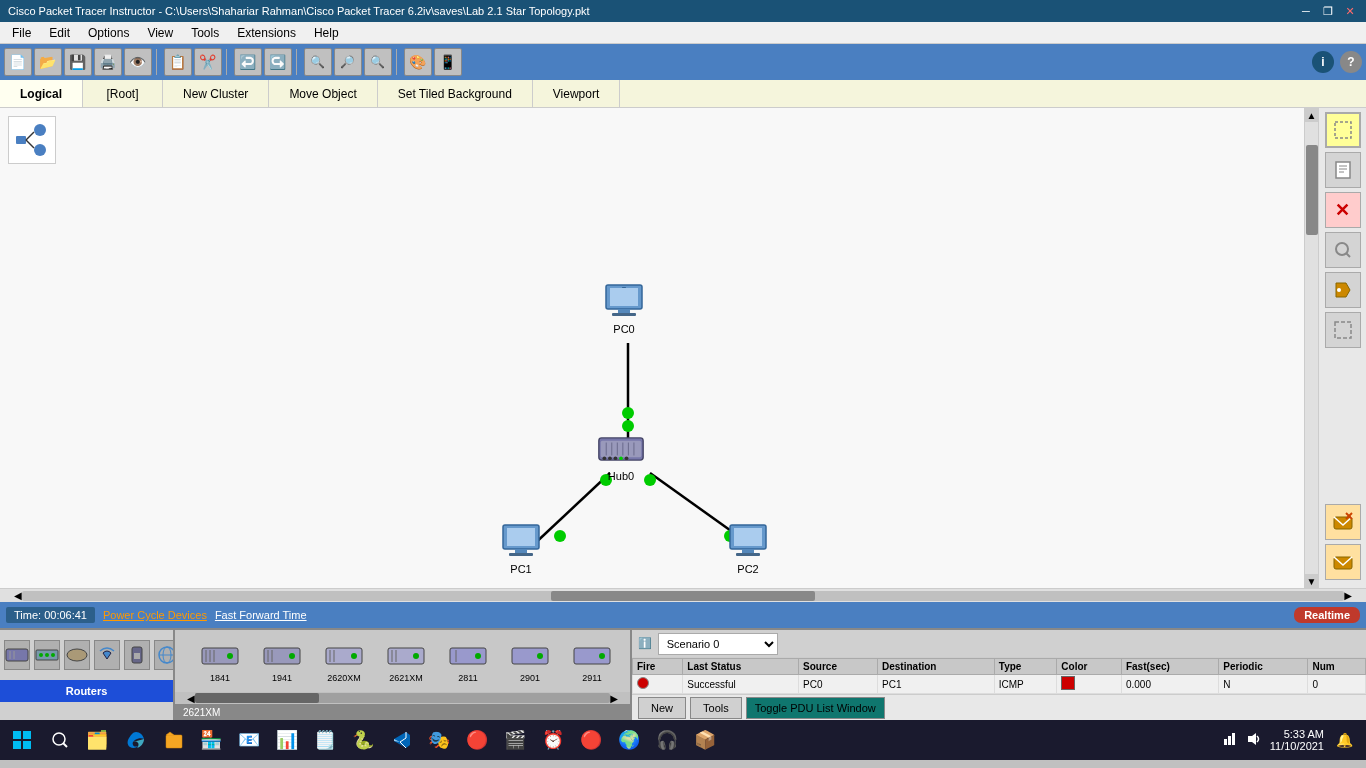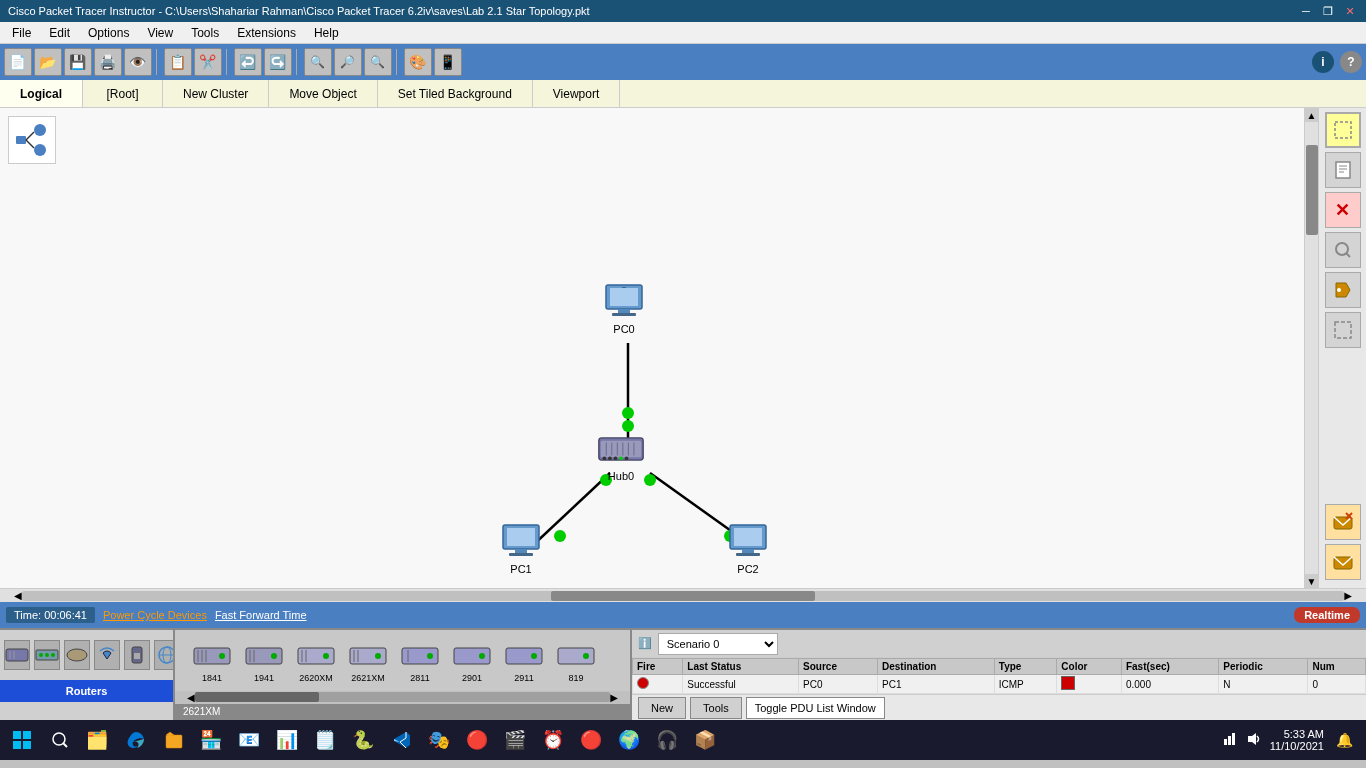--- a/index.html
+++ b/index.html
@@ -158,21 +158,21 @@
     }
     #cat-label-bar {
       background: #1d4ed8; color: white; height: 22px;
       display: flex; align-items: center; justify-content: center;
       font-size: 11px; font-weight: bold;
     }
     #device-scroll-area {
       flex: 1; height: 100%; display: flex; flex-direction: column; overflow: hidden;
     }
     #device-items-row {
-      display: flex; align-items: center; padding: 12px; gap: 2px; height: 65px;
+      display: flex; align-items: center; padding: 20px; gap: 12px; height: 65px;
       overflow-x: auto; overflow-y: hidden; white-space: nowrap;
     }
     .device-item {
       display: flex; flex-direction: column; align-items: center; min-width: 50px;
       cursor: pointer;
     }
     .device-item-icon {
       width: 42px; height: 34px; display: flex; align-items: center; justify-content: center;
     }
     .device-item-label { font-size: 9px; text-align: center; }
@@ -221,21 +221,21 @@
     }
     #new-delete-bar {
       height: 26px; display: flex; align-items: center; padding: 2px 6px; gap: 4px;
       border-top: 1px solid #ccc; background: #e8e8e8;
     }
     .nd-btn {
       height: 22px; padding: 0 12px; background: #d0d0d0;
       border: 1px solid #888; cursor: pointer; font-size: 11px;
     }
     #toggle-pdu-btn {
-      height: 22px; padding: 0 8px; background: #ffffff;
+      height: 22px; padding: 0 8px; background: #0f766e;
       border: 1px solid #888; cursor: pointer; font-size: 11px;
     }
 
     
     #taskbar {
       width: 100%; height: 40px; background: #1a1a2e;
       display: flex; align-items: center; padding: 0 4px; gap: 2px;
     }
     .task-item {
       height: 32px; padding: 0 6px; display: flex; align-items: center;

